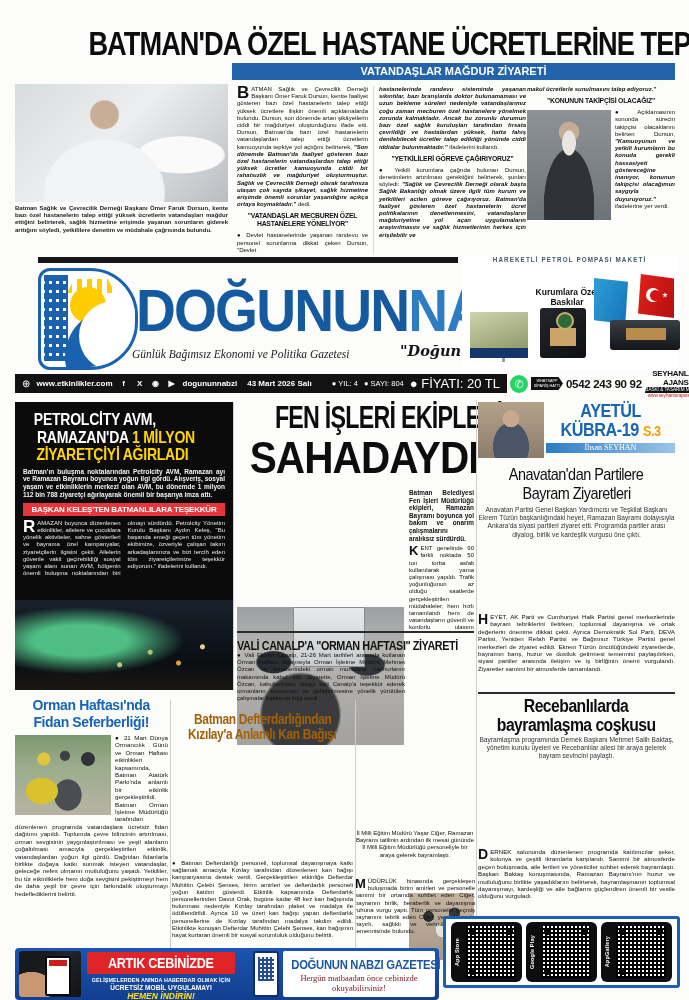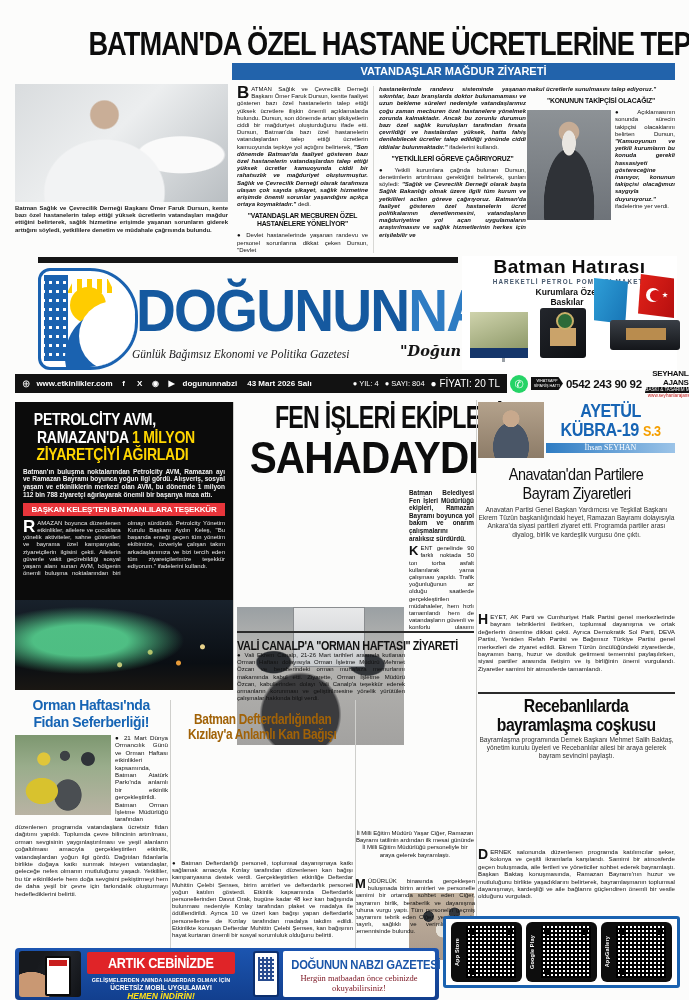--- a/index.html
+++ b/index.html
@@ -104,21 +104,20 @@
   <div class="abs nw" style="left:136px;top:276px;width:540px;height:68px">
     <span class="ib" style="font-size:60px;font-weight:bold;letter-spacing:-2px;transform:scaleX(.92);transform-origin:left">
       <span class="brand1">DOĞUNUN</span><span class="brand2">NABZI</span>
     </span>
     <span style="font-size:13px;color:#222;vertical-align:top">®</span>
   </div>
   <div class="abs" style="left:132px;top:348px;width:260px;font-family:'Liberation Serif',serif;font-style:italic;font-size:11.5px;color:#1c1c1c">Günlük Bağımsız Ekonomi ve Politika Gazetesi</div>
   <div class="abs" style="left:400px;top:342px;width:260px;font-family:'DejaVu Serif',serif;font-style:italic;font-weight:bold;font-size:14.5px;color:#161616">"Doğunun nabzı burada atıyor"</div>
 
   <div class="abs" style="left:462px;top:256px;width:215px;height:114px;background:#fff">
-    <div class="c b" style="font-size:19px;letter-spacing:.5px;color:#0d0d0d">Batman Hatırası</div>
     <div class="c" style="font-size:6.3px;letter-spacing:1.1px;color:#44566b;font-weight:bold">HAREKETLİ  PETROL POMPASI MAKETİ</div>
     <div class="abs b" style="left:70px;top:32px;width:70px;text-align:center;font-size:8.5px;line-height:9.5px">
       <span>Kurumlara Özel</span><br><span>Baskılar</span>
     </div>
     <div class="abs" style="left:40px;top:78px;width:3px;height:28px;background:#9aa0a6"></div>
     <div class="abs" style="left:8px;top:56px;width:58px;height:36px;background:linear-gradient(160deg,#cfd3ac,#8f9a6a);border-bottom:10px solid #15366b"></div>
     <div class="abs" style="left:78px;top:52px;width:46px;height:50px;background:linear-gradient(145deg,#23262c,#0e1013);border-radius:3px">
       <div class="abs" style="left:10px;top:20px;width:26px;height:18px;background:#caa36a"></div>
       <div class="abs" style="left:16px;top:4px;width:14px;height:14px;border-radius:50%;background:#2c6b38;border:2px solid #c9b06a"></div>
     </div>
@@ -137,21 +136,21 @@
     <span style="font-size:10px">⊕</span>
     <span class="b" style="font-size:8px">www.etkinlikler.com</span>
     <span class="soc">f</span>
     <span class="soc">X</span>
     <span class="soc">◉</span>
     <span class="soc">▶</span>
     <span class="b" style="font-size:8px">dogununnabzi</span>
     <span class="b" style="font-size:8px;margin-left:4px">43 Mart 2026 Salı</span>
     <span style="font-size:7.5px;margin-left:auto">● YIL: 4</span>
     <span style="font-size:7.5px">● SAYI: 804</span>
-    <span style="font-size:10px">● FİYATI: 20 TL</span>
+    <span style="font-size:13px">● FİYATI: 20 TL</span>
   </div>
 
   <div class="abs" style="left:510px;top:371px;width:179px;height:25px;display:flex;align-items:center;gap:3px">
     <span style="width:18px;height:18px;border-radius:50%;background:#25d366;color:#fff;font-size:11px;line-height:18px;text-align:center;flex:none">✆</span>
     <span style="flex:none;width:30px;background:#111;color:#fff;font-size:3.8px;line-height:4.6px;text-align:center;padding:2px 1px;clip-path:polygon(0 0,86% 0,100% 50%,86% 100%,0 100%)">WHATSAPP SİPARİŞ HATTI</span>
     <span class="b nw" style="font-size:11.5px;letter-spacing:-.3px">0542 243 90 92</span>
     <span style="flex:none;width:62px;text-align:center">
       <span class="b" style="display:block;font-size:8px;letter-spacing:-.3px">SEYHANLAR AJANS</span>
       <span style="display:block;background:#111;color:#fff;font-size:4.6px;line-height:6px;clip-path:polygon(3% 0,97% 0,100% 100%,0 100%)">BASKI &amp; TASARIM MERKEZİ</span>
       <span style="display:block;font-size:4.6px;color:#c01818">www.seyhanlarajans.com.tr</span>

